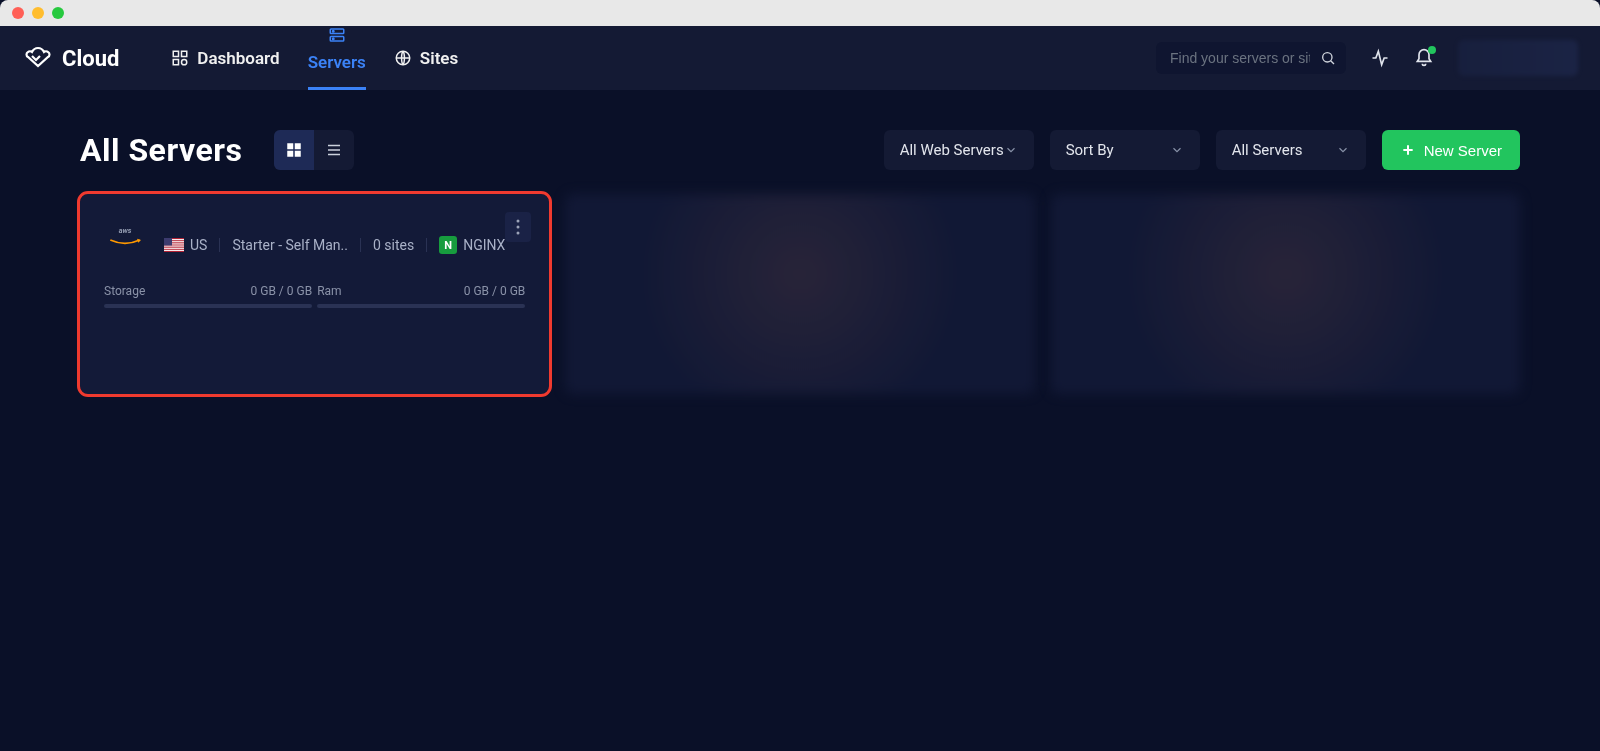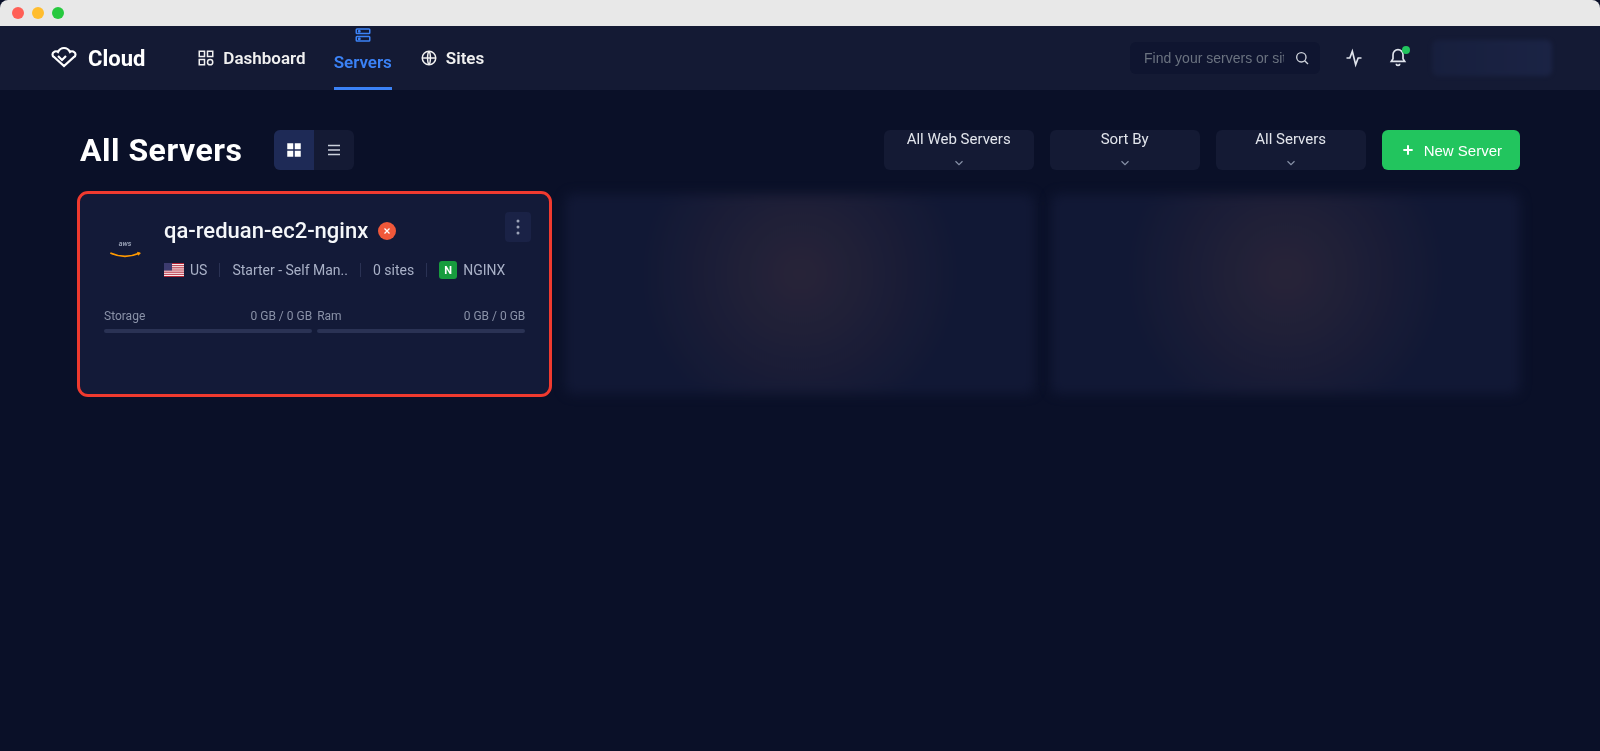--- a/index.html
+++ b/index.html
@@ -3,21 +3,21 @@
 <meta charset="utf-8">
 <style>
   * { box-sizing: border-box; margin: 0; padding: 0; }
   html, body { width: 1600px; height: 751px; font-family: -apple-system, BlinkMacSystemFont, "Segoe UI", Roboto, sans-serif; background: #0a1028; color: #fff; overflow: hidden; }
   .window-chrome { width: 100%; height: 26px; background: #e8e8e8; border-top-left-radius: 8px; border-top-right-radius: 8px; display: flex; align-items: center; padding: 0 12px; gap: 8px; }
   .window-dot { width: 12px; height: 12px; border-radius: 50%; }
   .dot-red { background: #ff5f56; }
   .dot-yellow { background: #ffbd2e; }
   .dot-green { background: #27c93f; }
   .app { width: 100%; height: calc(100% - 26px); background: #0a1028; }
-  .topbar { width: 100%; height: 64px; background: #141a34; display: flex; align-items: center; padding: 0 48px; }
+  .topbar { width: 100%; height: 64px; background: #141a34; display: flex; align-items: center; padding: 0 22px; }
   .logo { display: flex; align-items: center; gap: 8px; color: #fff; font-weight: 700; font-size: 22px; }
   .logo svg { width: 32px; height: 32px; }
   .nav { display: flex; align-items: stretch; margin-left: 52px; gap: 28px; height: 100%; }
   .nav-item { display: flex; align-items: center; gap: 8px; font-size: 17px; font-weight: 600; color: #f0f0f0; cursor: pointer; position: relative; }
   .nav-item.active { color: #3b82f6; flex-direction: column; }
   .nav-item.active::after { content: ""; position: absolute; bottom: 0; left: 0; right: 0; height: 3px; background: #3b82f6; }
   .nav-item svg { width: 18px; height: 18px; }
   .topbar-right { margin-left: auto; display: flex; align-items: center; gap: 24px; }
   .search-box { position: relative; display: flex; align-items: center; background: #0f1530; border-radius: 6px; padding: 8px 36px 8px 14px; width: 190px; }
   .search-box input { background: transparent; border: none; outline: none; color: #9ca3af; font-size: 14px; width: 100%; }
@@ -27,21 +27,21 @@
   .notif-wrap { position: relative; }
   .notif-dot { position: absolute; top: -2px; right: -2px; width: 8px; height: 8px; background: #22c55e; border-radius: 50%; }
   .profile-placeholder { width: 120px; height: 36px; background: linear-gradient(90deg,#1a2344,#202a50); border-radius:6px; filter: blur(2px); opacity: .6; }
   .content { padding: 40px 80px; }
   .content-header { display: flex; align-items: center; }
   .page-title { font-size: 32px; font-weight: 700; letter-spacing: .5px; }
   .view-toggle { display: flex; margin-left: 32px; background: #141a34; border-radius: 6px; padding: 0; overflow: hidden; }
   .view-btn { width: 40px; height: 40px; display: flex; align-items: center; justify-content: center; cursor: pointer; color: #cbd1dc; }
   .view-btn.active { background: #1e2a56; color: #fff; }
   .header-controls { margin-left: auto; display: flex; gap: 16px; }
-  .dropdown { background: #141a34; border-radius: 6px; height: 40px; display: flex; align-items: center; padding: 0 16px; cursor: pointer; color: #e2e5ec; font-size: 15px; min-width: 150px; justify-content: space-between; flex-direction: column; }
+  .dropdown { background: #141a34; border-radius: 6px; height: 40px; display: flex; align-items: center; padding: 0 16px; cursor: pointer; color: #e2e5ec; font-size: 15px; min-width: 150px; justify-content: space-between; }
   .dropdown svg { width: 14px; height: 14px; color: #8892a8; }
   .new-server-btn { background: #22c55e; color: #fff; border: none; border-radius: 6px; height: 40px; padding: 0 18px; display: flex; align-items: center; gap: 8px; font-size: 15px; font-weight: 400; cursor: pointer; }
   .new-server-btn svg { width: 16px; height: 16px; }
   .cards-grid { display: grid; grid-template-columns: repeat(3, 1fr); gap: 16px; margin-top: 24px; }
   .server-card { background: #131a38; border-radius: 8px; padding: 24px; position: relative; height: 200px; }
   .server-card.highlight { outline: 3px solid #f03a2f; }
   .card-top { display: flex; gap: 18px; }
   .provider-logo { width: 42px; display:flex; align-items:center; justify-content:center;font-style:italic; }
   .provider-logo svg { width: 40px; height: 24px; }
   .card-info { flex: 1; }
@@ -191,28 +191,20 @@
         </div>
         <div class="card-top">
           <div class="provider-logo">
             <svg viewBox="0 0 60 36">
               <text x="30" y="14" text-anchor="middle" font-size="11" fill="#9aa3b8" font-weight="600">aws</text>
               <path d="M8 24 Q30 34 52 24" stroke="#ff9900" stroke-width="2.5" fill="none"></path>
               <path d="M48 22 L54 24 L50 28" fill="#ff9900"></path>
             </svg>
           </div>
           <div class="card-info">
-            <div class="card-title-row">
-              <span class="card-title">qa-reduan-ec2-nginx</span>
-              <span class="status-badge">
-                <svg viewBox="0 0 24 24" fill="none" stroke="currentColor" stroke-width="3">
-                    <path d="M6 6l12 12M18 6L6 18"></path>
-                  </svg>
-              </span>
-            </div>
             <div class="card-meta">
               <span class="meta-item">
                 <svg class="flag" viewBox="0 0 20 14">
                   <rect width="20" height="14" fill="#b22234"></rect>
                   <rect y="1.1" width="20" height="1.1" fill="#fff"></rect>
                     <rect y="3.2" width="20" height="1.1" fill="#fff"></rect>
                     <rect y="5.4" width="20" height="1.1" fill="#fff"></rect>
                     <rect y="7.5" width="20" height="1.1" fill="#fff"></rect>
                     <rect y="9.7" width="20" height="1.1" fill="#fff"></rect>
                     <rect y="11.8" width="20" height="1.1" fill="#fff"></rect>

